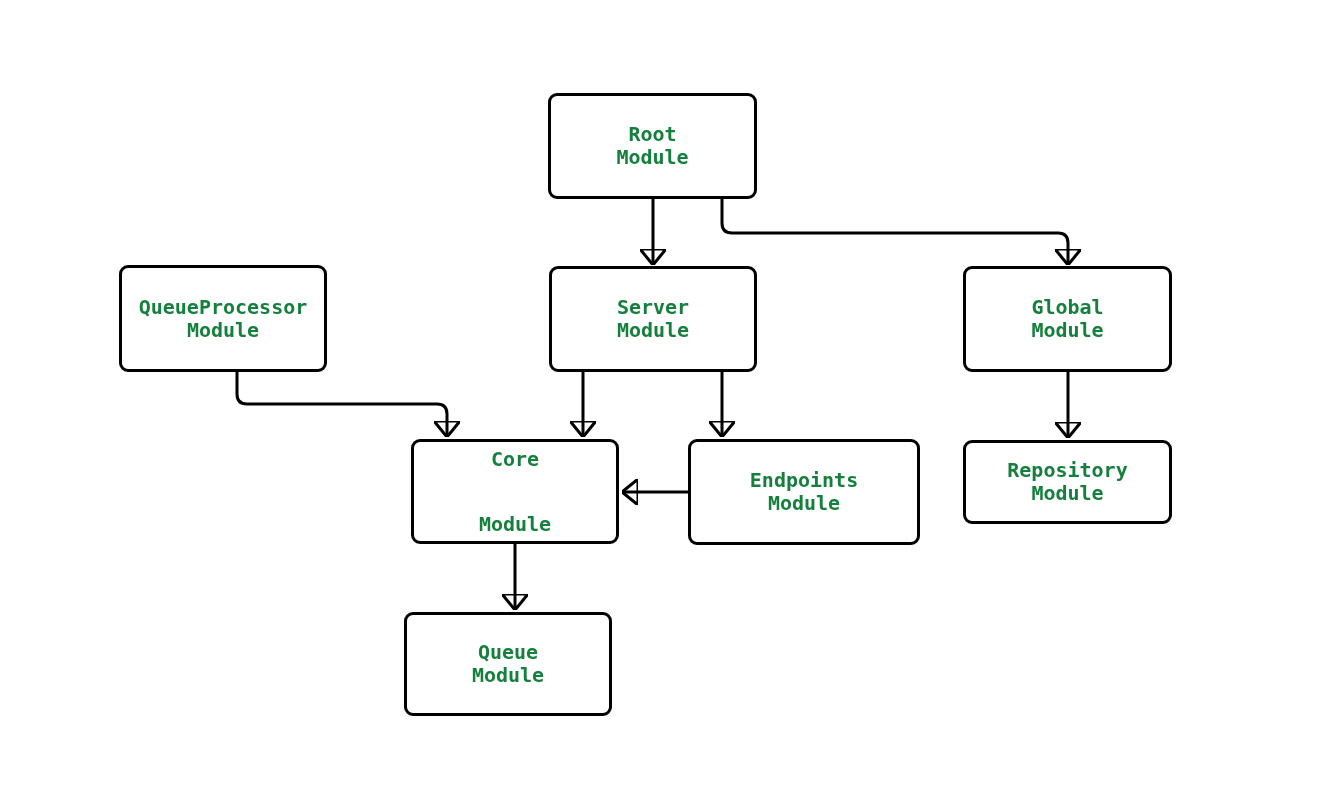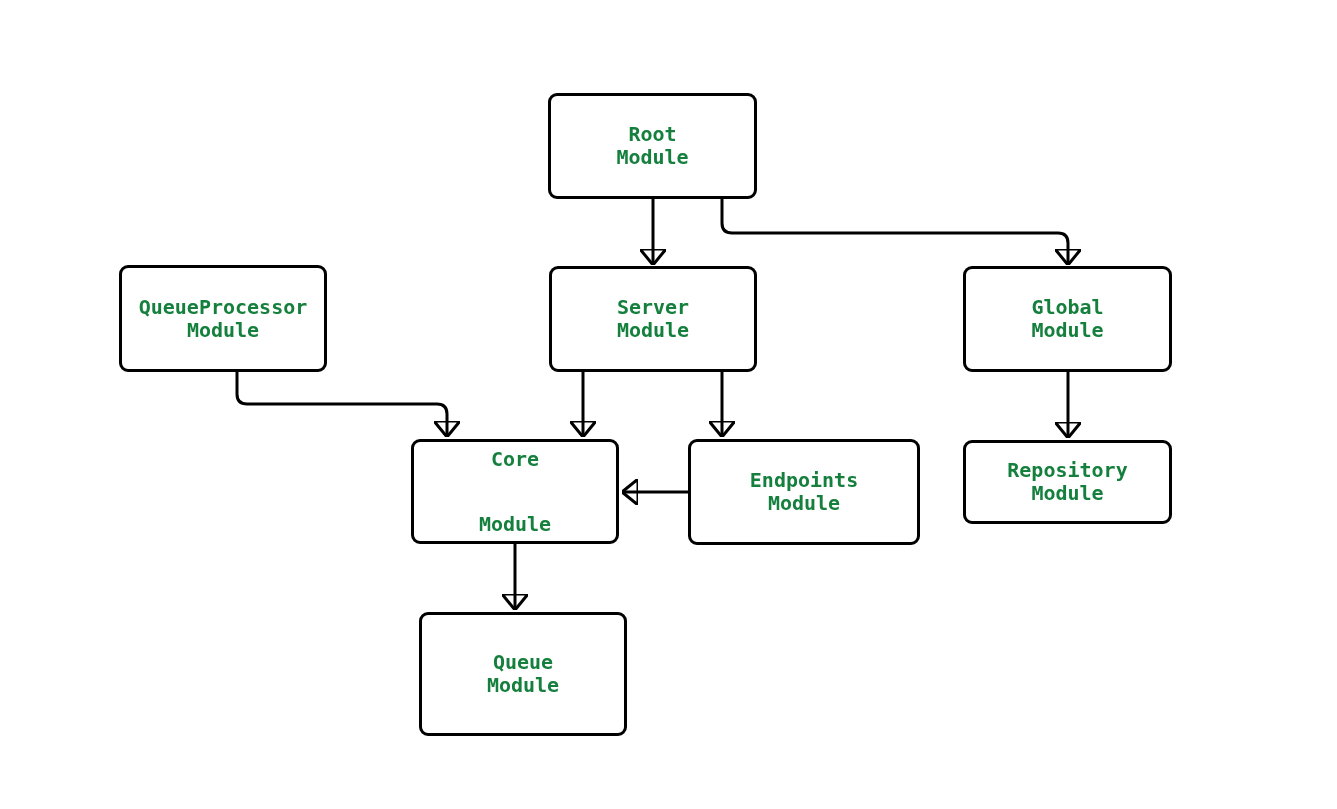--- a/index.html
+++ b/index.html
@@ -43,21 +43,21 @@
     line-height: 23px;
     color: #15803d;
   }
   #node-root          { left: 548px;  top: 93px;  width: 209px; height: 106px; }
   #node-queueprocessor{ left: 119px;  top: 265px; width: 208px; height: 107px; }
   #node-server        { left: 549px;  top: 266px; width: 208px; height: 106px; }
   #node-global        { left: 963px;  top: 266px; width: 209px; height: 106px; }
   #node-core          { left: 411px;  top: 439px; width: 208px; height: 105px; gap: 42px; }
   #node-endpoints     { left: 688px;  top: 439px; width: 232px; height: 106px; }
   #node-repository    { left: 963px;  top: 440px; width: 209px; height: 84px; }
-  #node-queue         { left: 419px;  top: 612px; width: 208px; height: 124px; }
+  #node-queue         { left: 404px;  top: 612px; width: 208px; height: 104px; }
 </style>
 </head>
 <body>
 
 <div class="canvas">
 
   <svg class="edges" viewBox="0 0 1337 809" xmlns="http://www.w3.org/2000/svg">
     <defs>
       <marker id="arrowhead" markerUnits="userSpaceOnUse" markerWidth="16" markerHeight="26" refX="15" refY="13" orient="auto">
         <path d="M0,0 L16,13 L0,26 Z" fill="#000000" stroke="none"></path>

